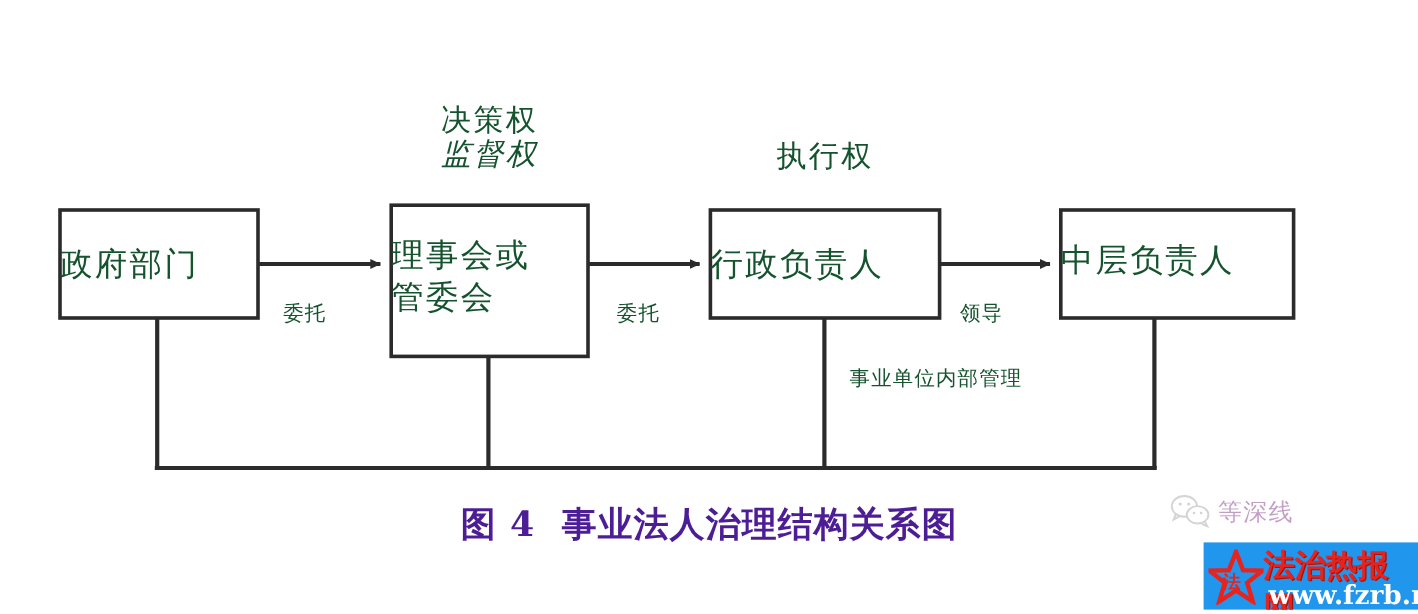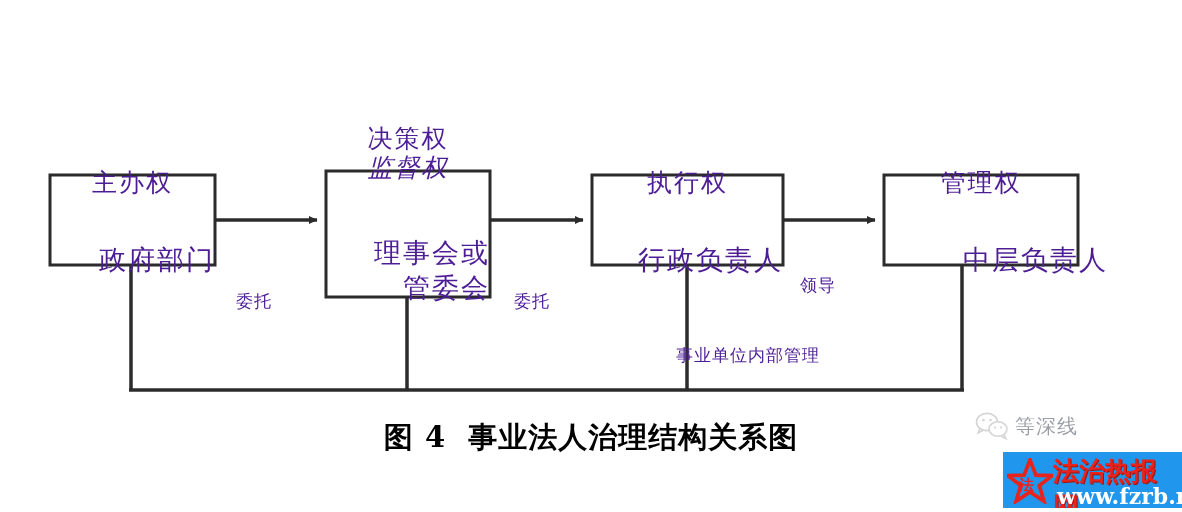--- a/index.html
+++ b/index.html
@@ -28,50 +28,49 @@
     left: 0; top: 0;
     width: 1182px;
     height: 512px;
   }
 
   
   .txt {
     position: absolute;
     white-space: nowrap;
     font-family: "DejaVu Serif", "Liberation Serif", serif;
-    color: #4c1d95;
+    color: #14532d;
     line-height: 1.15;
-    margin-top: 39px;
   }
 
   .box-label {
     font-size: 27px;
     letter-spacing: 2px;
-    text-align: right;
+    text-align: left;
   }
   .box-label.two-line { line-height: 1.30; }
 
   .role-label {
     font-size: 25px;
     letter-spacing: 2px;
     text-align: center;
   }
   .role-label .l2 { display: block; font-style: italic; }
 
   .edge-label {
     font-size: 17px;
     letter-spacing: 1px;
   }
 
   .caption {
     position: absolute;
     font-size: 29px;
     font-weight: 700;
     letter-spacing: 1px;
-    color: #000000;
+    color: #4c1d95;
   }
   .caption .gap { display: inline-block; width: 22px; }
 
   
   .body-snippet {
     position: absolute;
     left: 64px;
     top: 497px;
     width: 920px;
     height: 16px;
@@ -90,21 +89,21 @@
     top: 405px;
     width: 140px;
     height: 42px;
     display: flex;
     align-items: center;
     gap: 6px;
     opacity: 0.42;
   }
   #wechat-watermark .wm-text {
     font-size: 20px;
-    color: #0f172a;
+    color: #701a75;
     letter-spacing: 1px;
     font-family: "DejaVu Sans", "Liberation Sans", sans-serif;
   }
 
   #site-watermark {
     position: absolute;
     left: 1003px;
     top: 452px;
     width: 179px;
     height: 56px;
@@ -179,50 +178,48 @@
 
     <line x1="407" y1="297" x2="407" y2="390" stroke="#2b2b2b" stroke-width="3.5"></line>
 
     <line x1="687" y1="265" x2="687" y2="390" stroke="#2b2b2b" stroke-width="3.5"></line>
 
     <line x1="962" y1="265" x2="962" y2="390" stroke="#2b2b2b" stroke-width="3.5"></line>
 
     <line x1="129" y1="390" x2="964" y2="390" stroke="#2b2b2b" stroke-width="3.5"></line>
   </svg>
 
-  <div class="txt role-label" style="left:50px; top:130px; width:165px;">主办权</div>
 
   <div class="txt role-label" style="left:326px; top:86px; width:164px;">
     <span class="l1">决策权</span>
     <span class="l2">监督权</span>
   </div>
 
-  <div class="txt role-label" style="left:592px; top:130px; width:191px;">执行权</div>
-
-  <div class="txt role-label" style="left:884px; top:130px; width:194px;">管理权</div>
+  <div class="txt role-label" style="left:592px; top:116px; width:191px;">执行权</div>
+
 
   <div class="txt box-label" style="left:50px; top:205px; width:165px;">政府部门</div>
 
   <div class="txt box-label two-line" style="left:326px; top:196px; width:164px;">
     <span style="display:block;">理事会或</span>
     <span style="display:block;">管委会</span>
   </div>
 
   <div class="txt box-label" style="left:592px; top:205px; width:191px;">行政负责人</div>
 
-  <div class="txt box-label" style="left:884px; top:205px; width:224px;">中层负责人</div>
+  <div class="txt box-label" style="left:884px; top:205px; width:224px;font-family:Liberation Mono, monospace;">中层负责人</div>
 
   <div class="txt edge-label" style="left:236px; top:253px;">委托</div>
 
   <div class="txt edge-label" style="left:514px; top:253px;">委托</div>
 
 
-  <div class="txt edge-label" style="left:800px; top:237px;">领导</div>
-
-  <div class="txt edge-label" style="left:676px; top:307px;">事业单位内部管理</div>
+  <div class="txt edge-label" style="left:800px; top:253px;">领导</div>
+
+  <div class="txt edge-label" style="left:708px; top:307px;">事业单位内部管理</div>
 
   <div class="caption" style="left:0px; top:418px; width:1182px; text-align:center;">
     <span>图 4</span><span class="gap"></span><span>事业法人治理结构关系图</span>
   </div>
 
   <div class="body-snippet">　　　　　　　　　　　　　　　　　　　　　　　　　　　　　　　</div>
 
   <div id="wechat-watermark">
     <svg width="34" height="30" viewBox="0 0 34 30" xmlns="http://www.w3.org/2000/svg">
       <ellipse cx="12" cy="11" rx="10.5" ry="8.6" fill="none" stroke="#9a9a9a" stroke-width="1.6"></ellipse>

